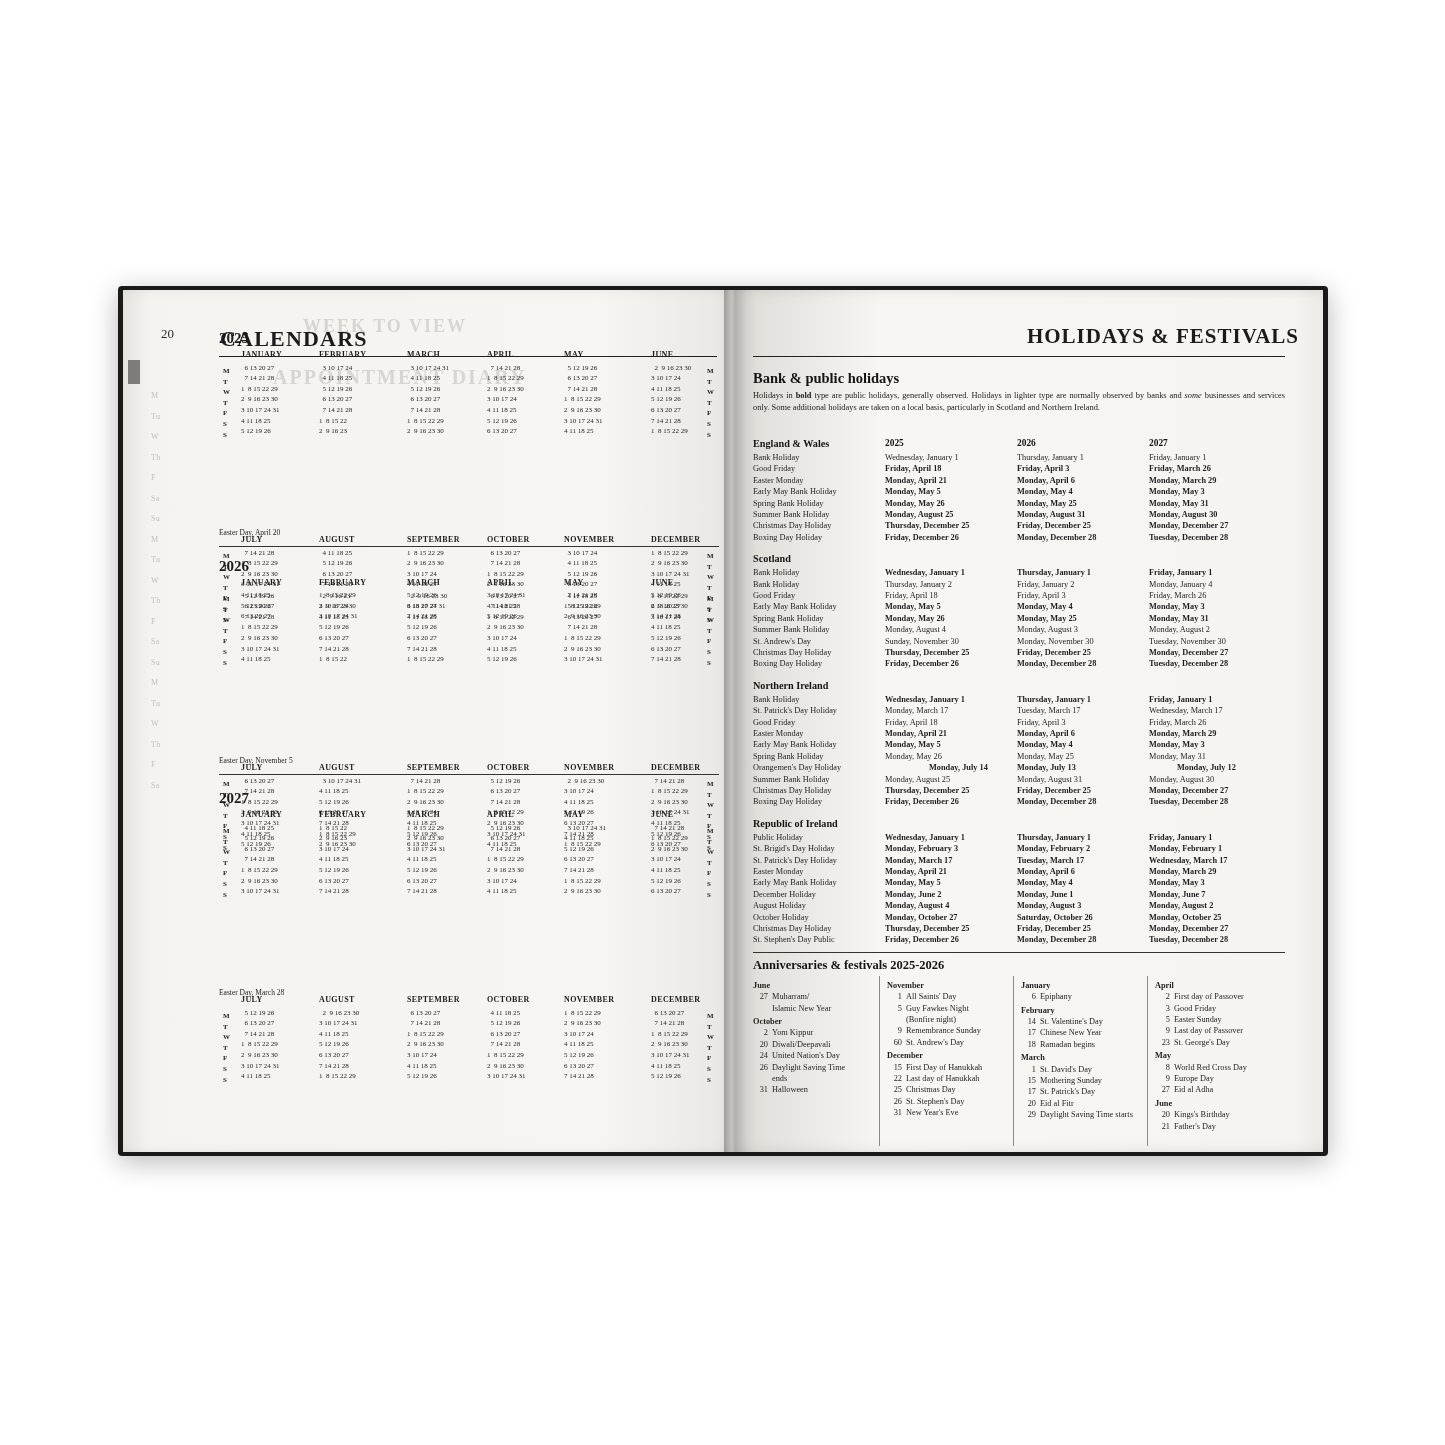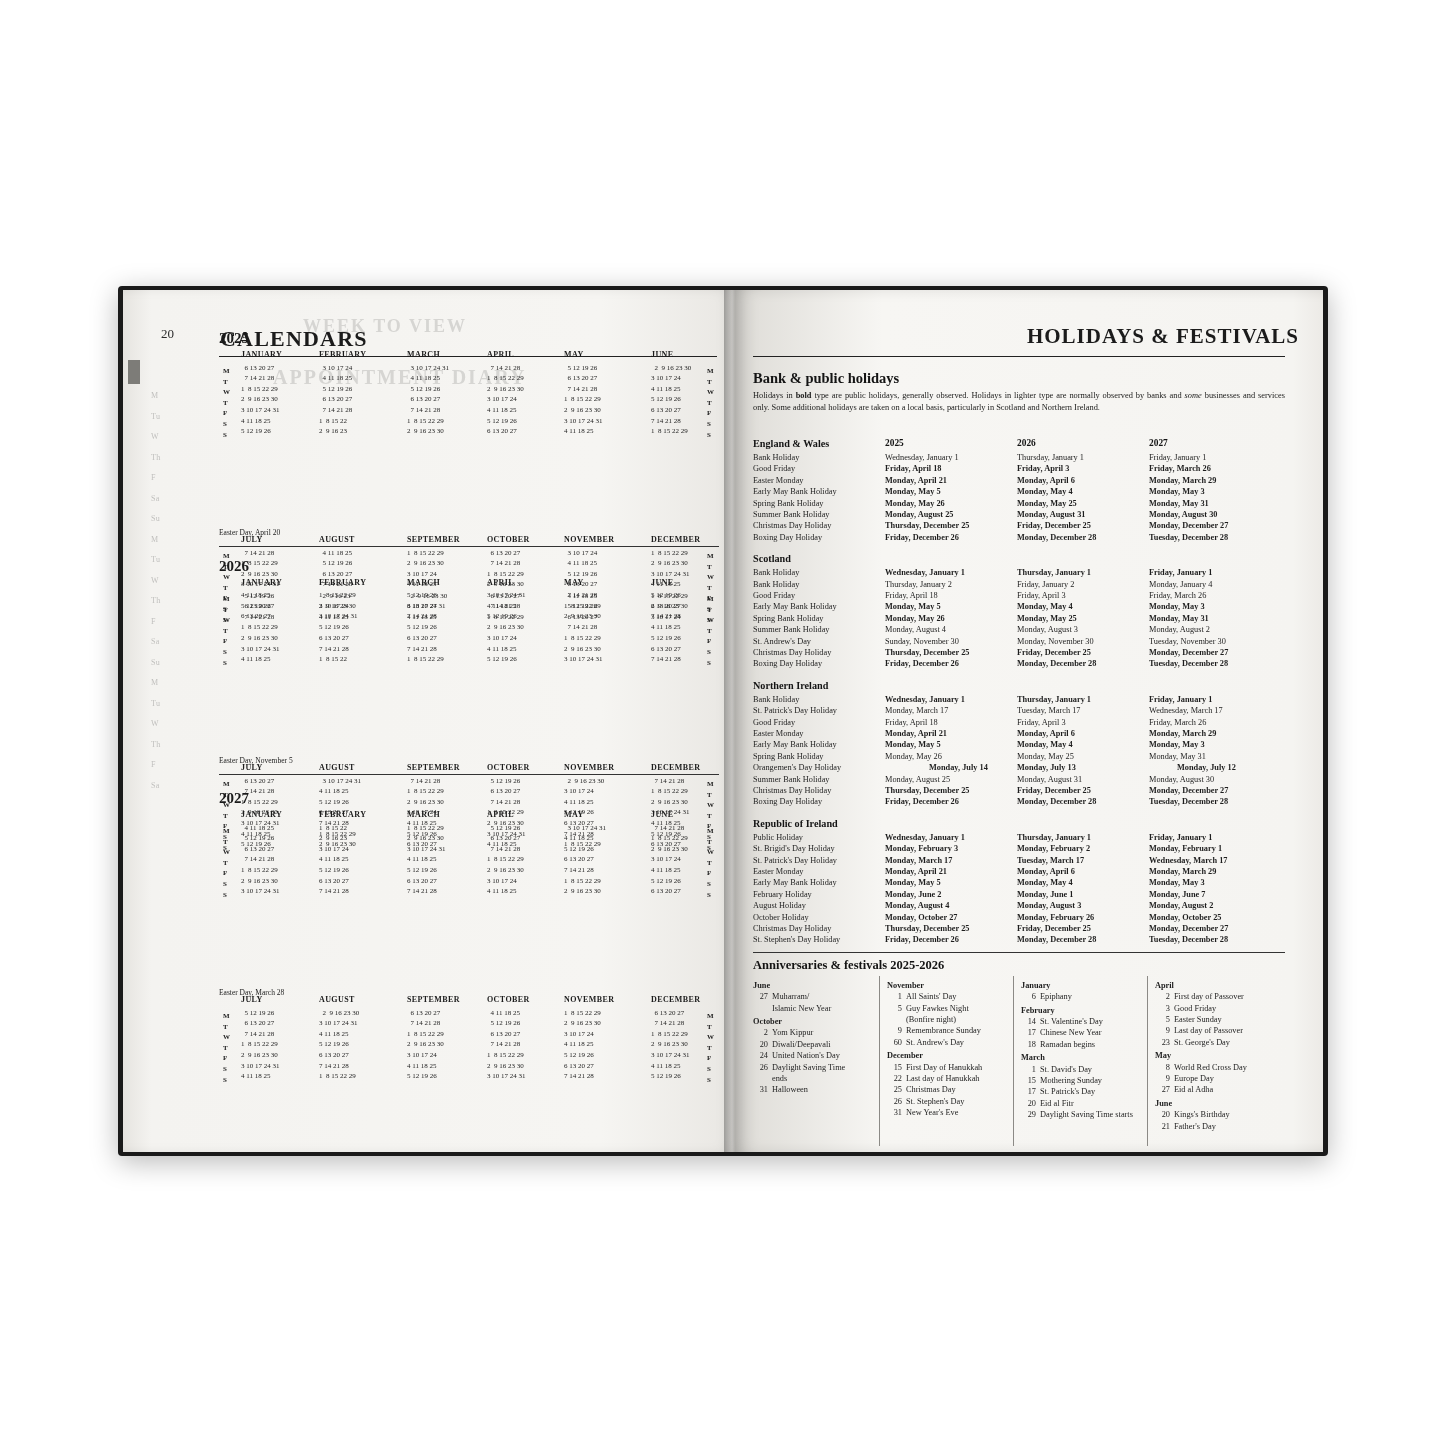--- a/index.html
+++ b/index.html
@@ -428,37 +428,37 @@
           <div class="hol-date bold" style="left: 282px; top: 564.6px;">Tuesday, March 17</div>
           <div class="hol-date bold" style="left: 414px; top: 564.6px;">Wednesday, March 17</div>
           <div class="hol-name" style="left: 18px; top: 576px;">Easter Monday</div>
           <div class="hol-date bold" style="left: 150px; top: 576px;">Monday, April 21</div>
           <div class="hol-date bold" style="left: 282px; top: 576px;">Monday, April 6</div>
           <div class="hol-date bold" style="left: 414px; top: 576px;">Monday, March 29</div>
           <div class="hol-name" style="left: 18px; top: 587.4px;">Early May Bank Holiday</div>
           <div class="hol-date bold" style="left: 150px; top: 587.4px;">Monday, May 5</div>
           <div class="hol-date bold" style="left: 282px; top: 587.4px;">Monday, May 4</div>
           <div class="hol-date bold" style="left: 414px; top: 587.4px;">Monday, May 3</div>
-          <div class="hol-name" style="left: 18px; top: 598.8px;">February Holiday</div>
+          <div class="hol-name" style="left: 18px; top: 598.8px;">December Holiday</div>
           <div class="hol-date bold" style="left: 150px; top: 598.8px;">Monday, June 2</div>
           <div class="hol-date bold" style="left: 282px; top: 598.8px;">Monday, June 1</div>
           <div class="hol-date bold" style="left: 414px; top: 598.8px;">Monday, June 7</div>
           <div class="hol-name" style="left: 18px; top: 610.2px;">August Holiday</div>
           <div class="hol-date bold" style="left: 150px; top: 610.2px;">Monday, August 4</div>
           <div class="hol-date bold" style="left: 282px; top: 610.2px;">Monday, August 3</div>
           <div class="hol-date bold" style="left: 414px; top: 610.2px;">Monday, August 2</div>
           <div class="hol-name" style="left: 18px; top: 621.6px;">October Holiday</div>
           <div class="hol-date bold" style="left: 150px; top: 621.6px;">Monday, October 27</div>
-          <div class="hol-date bold" style="left: 282px; top: 621.6px;">Monday, February 26</div>
+          <div class="hol-date bold" style="left: 282px; top: 621.6px;">Saturday, October 26</div>
           <div class="hol-date bold" style="left: 414px; top: 621.6px;">Monday, October 25</div>
           <div class="hol-name" style="left: 18px; top: 633px;">Christmas Day Holiday</div>
           <div class="hol-date bold" style="left: 150px; top: 633px;">Thursday, December 25</div>
           <div class="hol-date bold" style="left: 282px; top: 633px;">Friday, December 25</div>
           <div class="hol-date bold" style="left: 414px; top: 633px;">Monday, December 27</div>
-          <div class="hol-name" style="left: 18px; top: 644.4px;">St. Stephen's Day Holiday</div>
+          <div class="hol-name" style="left: 18px; top: 644.4px;">St. Stephen's Day Public</div>
           <div class="hol-date bold" style="left: 150px; top: 644.4px;">Friday, December 26</div>
           <div class="hol-date bold" style="left: 282px; top: 644.4px;">Monday, December 28</div>
           <div class="hol-date bold" style="left: 414px; top: 644.4px;">Tuesday, December 28</div>
         </div>
 
       <div class="anniv-rule" id="anniv-rule" style="top: 661.8px;"></div>
       <div class="sect-title" id="anniv-title" style="left: 18px; font-size: 12.5px; top: 667.8px;">Anniversaries &amp; festivals 2025-2026</div>
       <div id="anniv-cols">
           <div class="an-col" style="left: 18px; top: 687.8px; width: 128px;">
             <span class="m">June</span>

